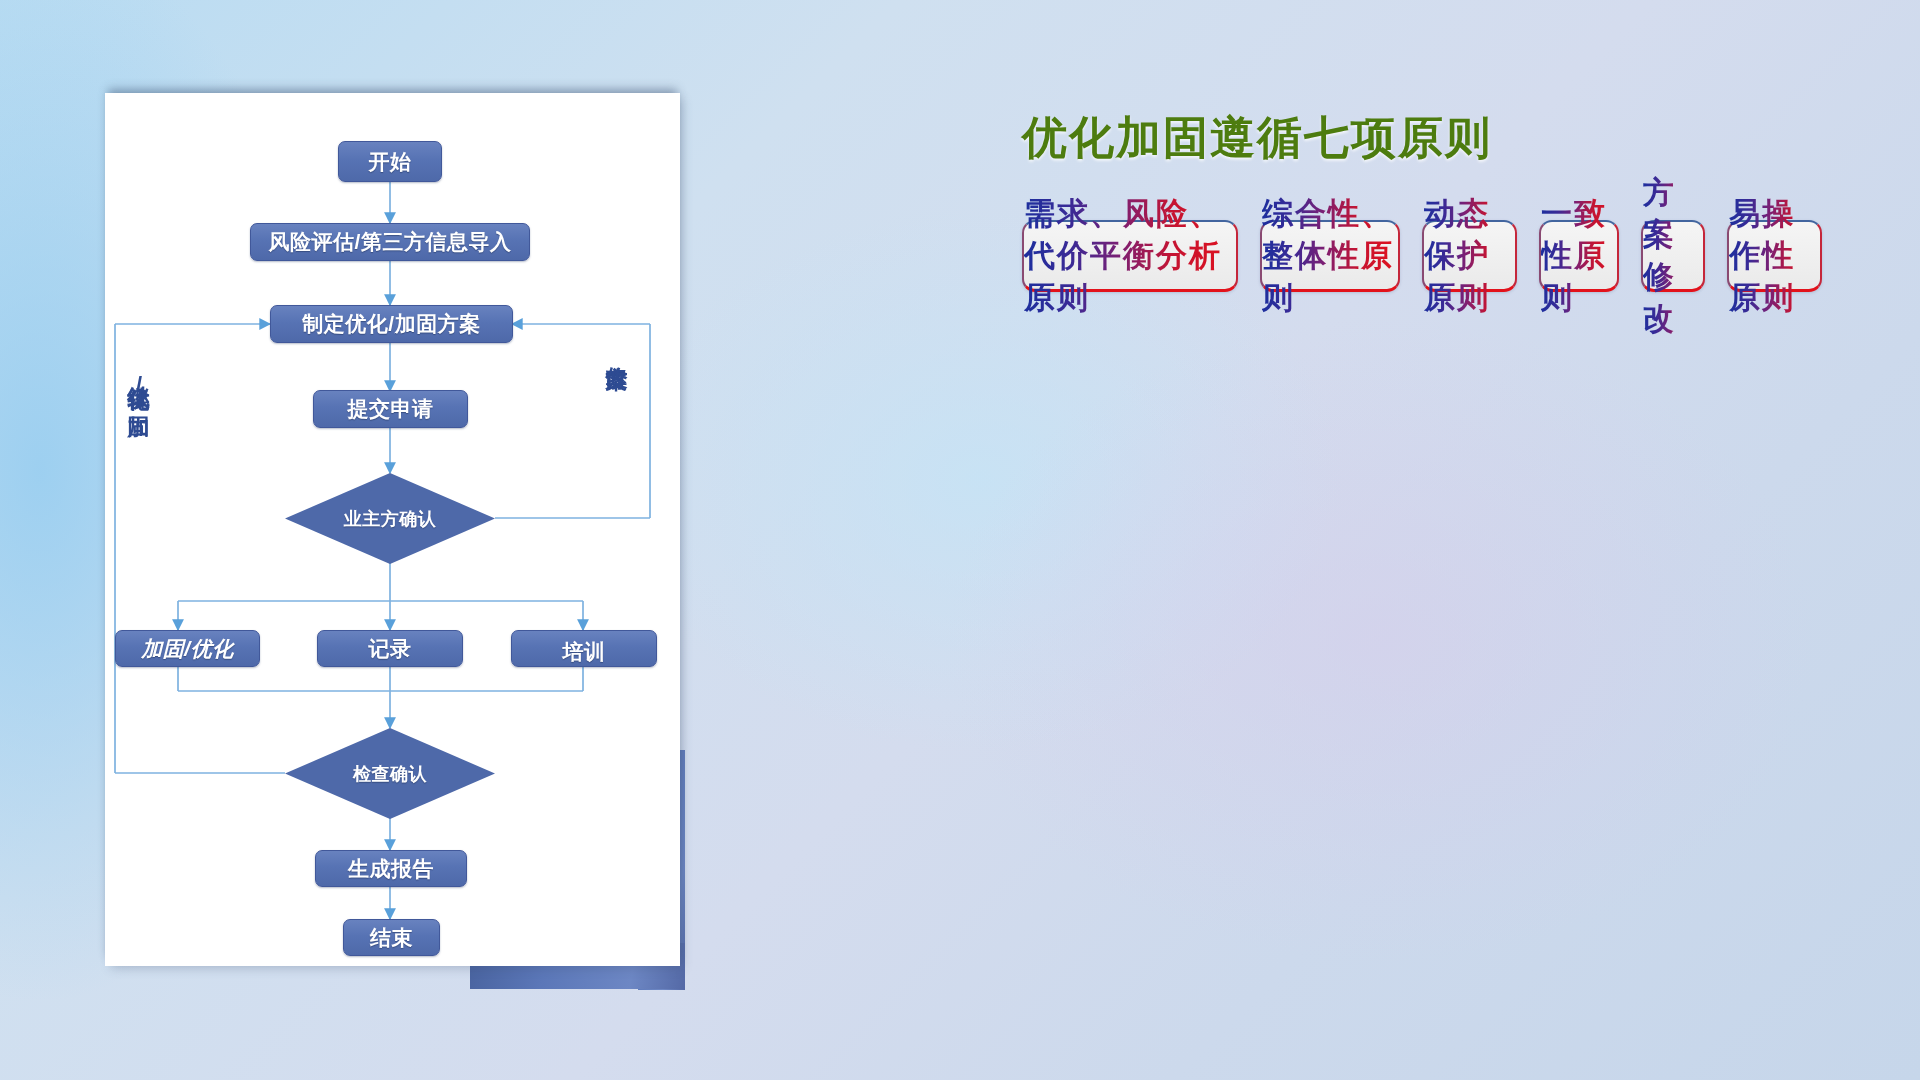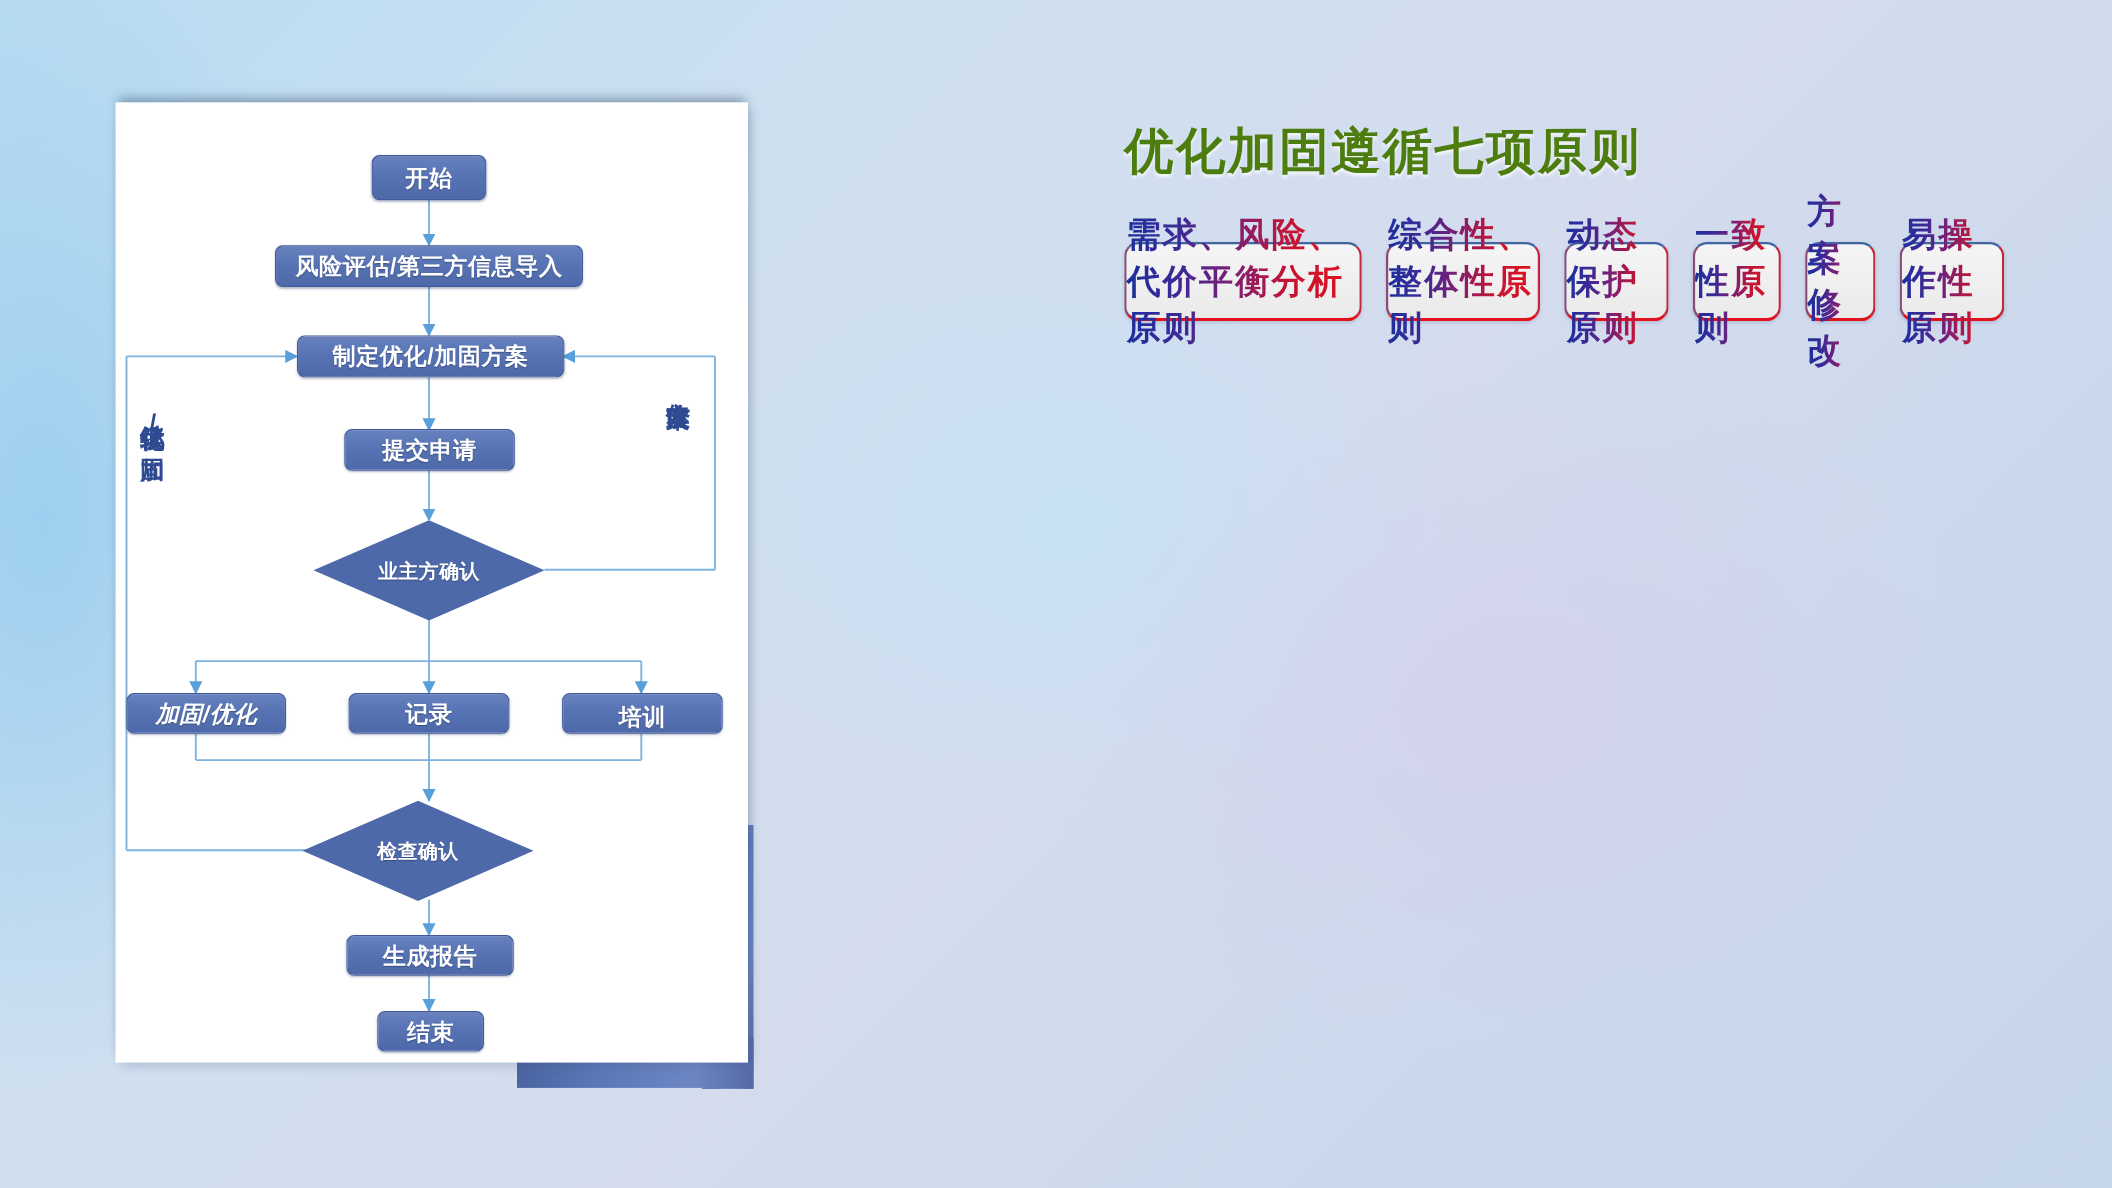--- a/index.html
+++ b/index.html
@@ -217,21 +217,21 @@
     </div>
 
     <div class="node box" style="left:212px; top:537px; width:146px; height:37px; font-size:21px;">
       <span>记录</span>
     </div>
 
     <div class="node box" style="left:406px; top:537px; width:146px; height:37px; font-size:21px;align-items:flex-end;">
       <span>培训</span>
     </div>
 
-    <div class="node diamond" style="left:170px; top:635px; width:210px; height:91px; font-size:18px;">
+    <div class="node diamond" style="left:180px; top:635px; width:210px; height:91px; font-size:18px;">
       <span class="diamond-shape"></span>
       <span class="diamond-label">检查确认</span>
     </div>
 
     <div class="node box" style="left:210px; top:757px; width:152px; height:37px; font-size:21px;">
       <span>生成报告</span>
     </div>
 
     <div class="node box" style="left:238px; top:826px; width:97px; height:37px; font-size:21px;">
       <span>结束</span>

